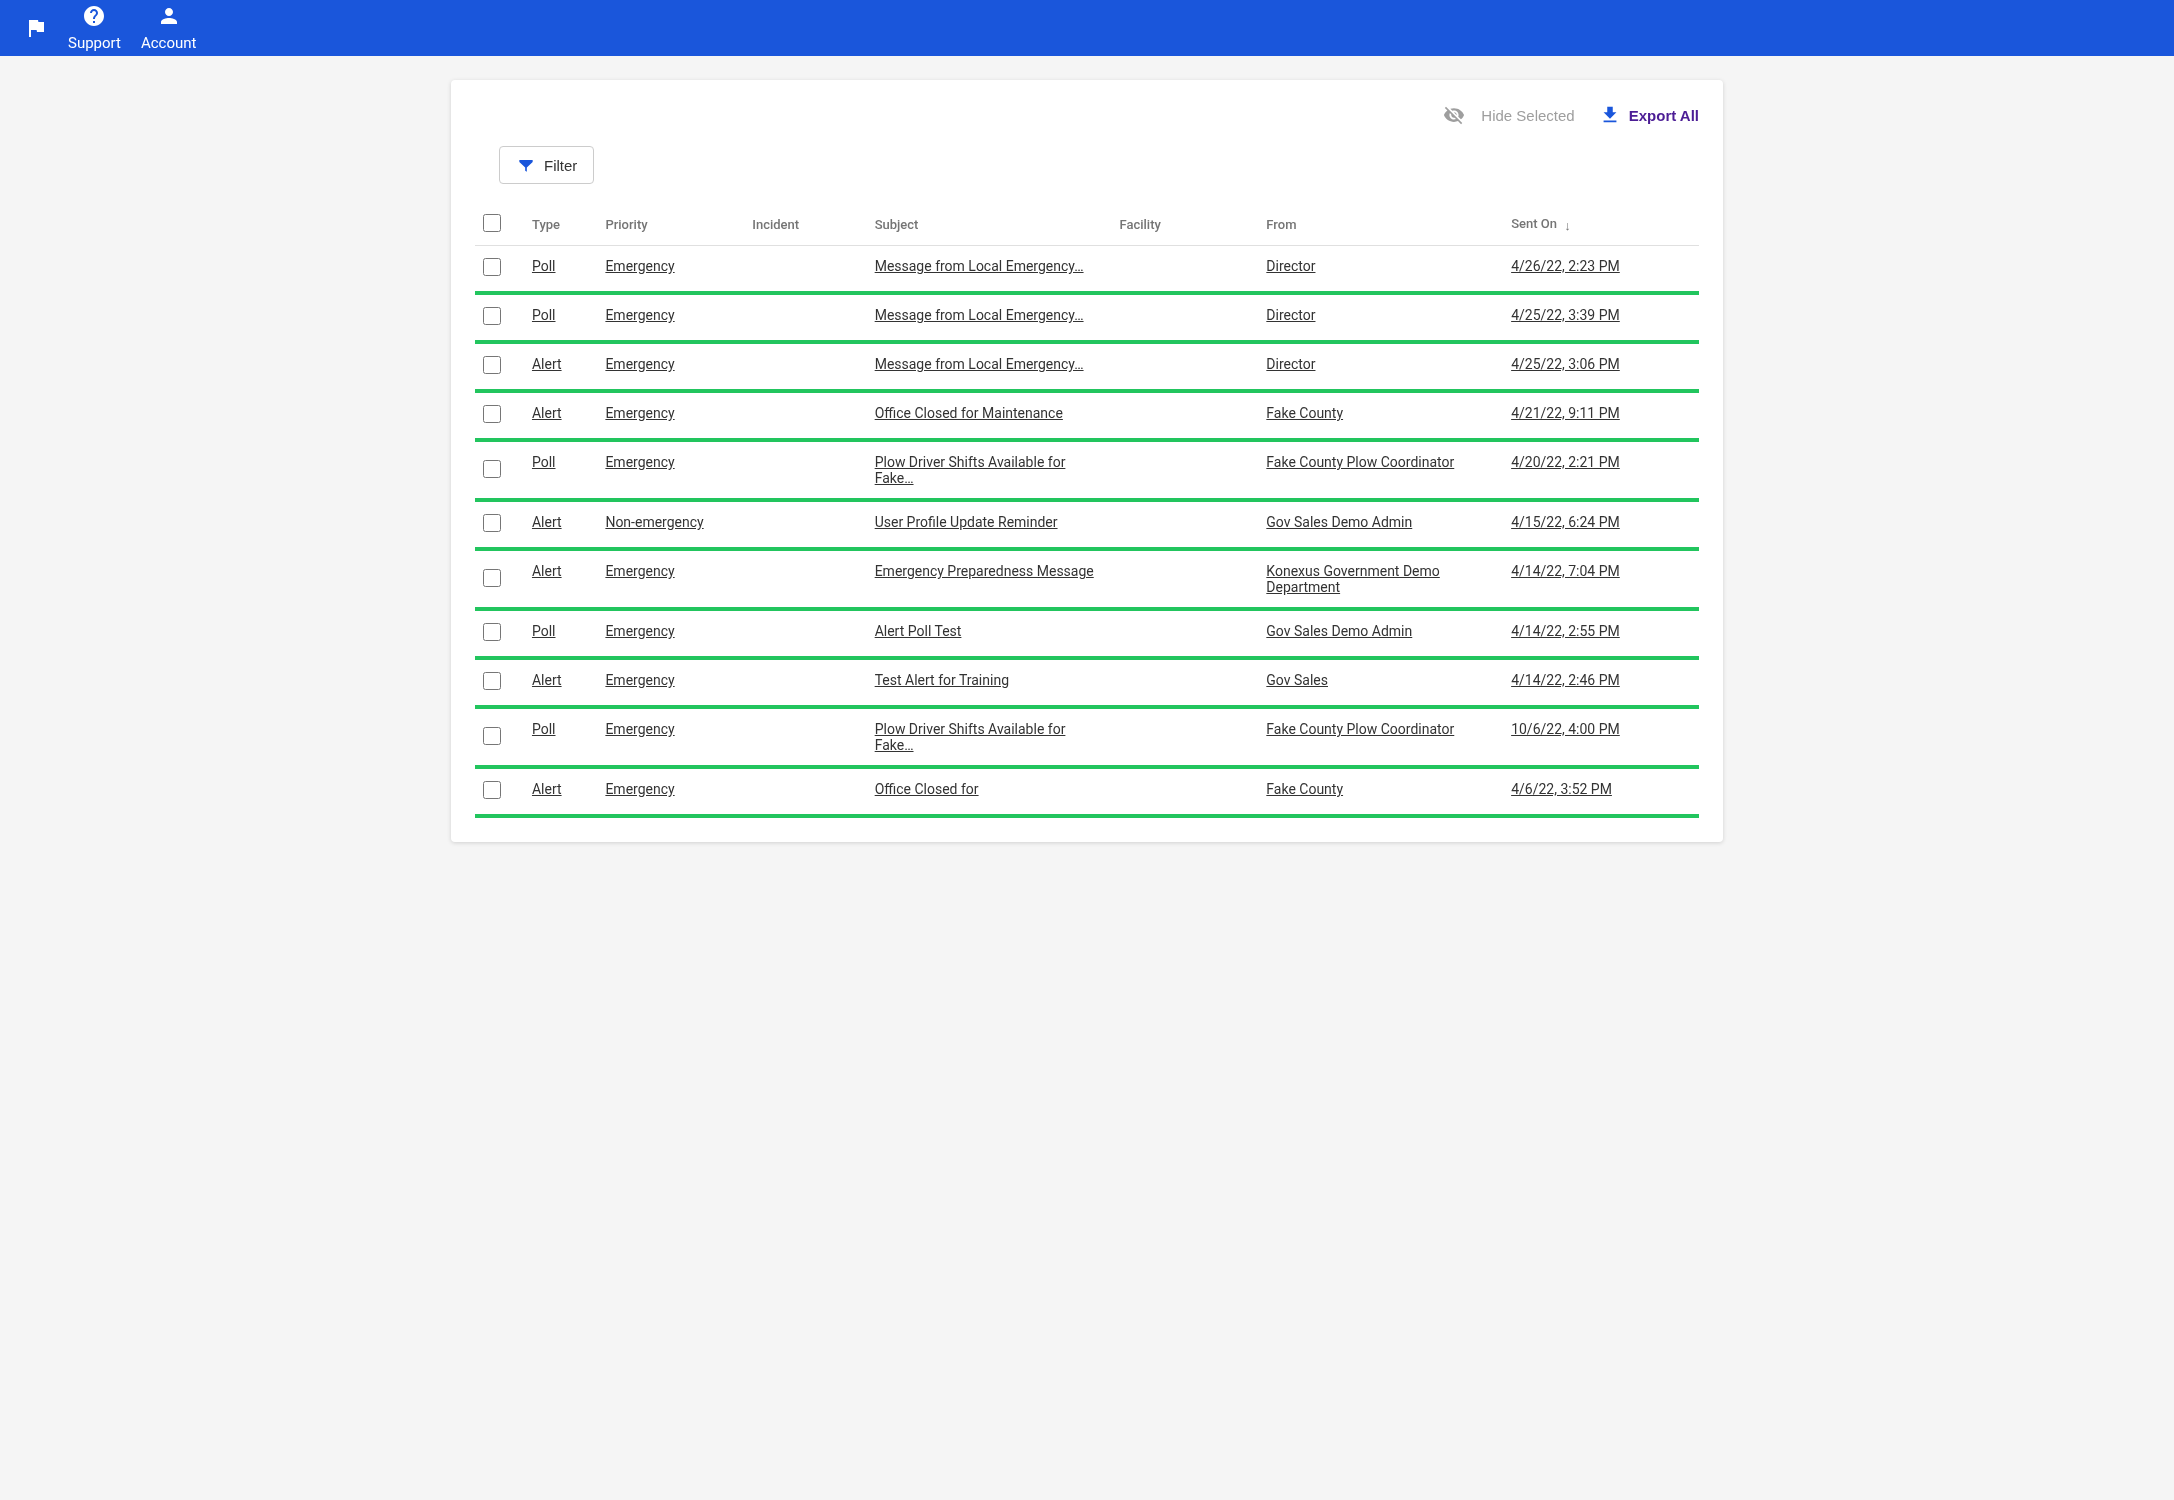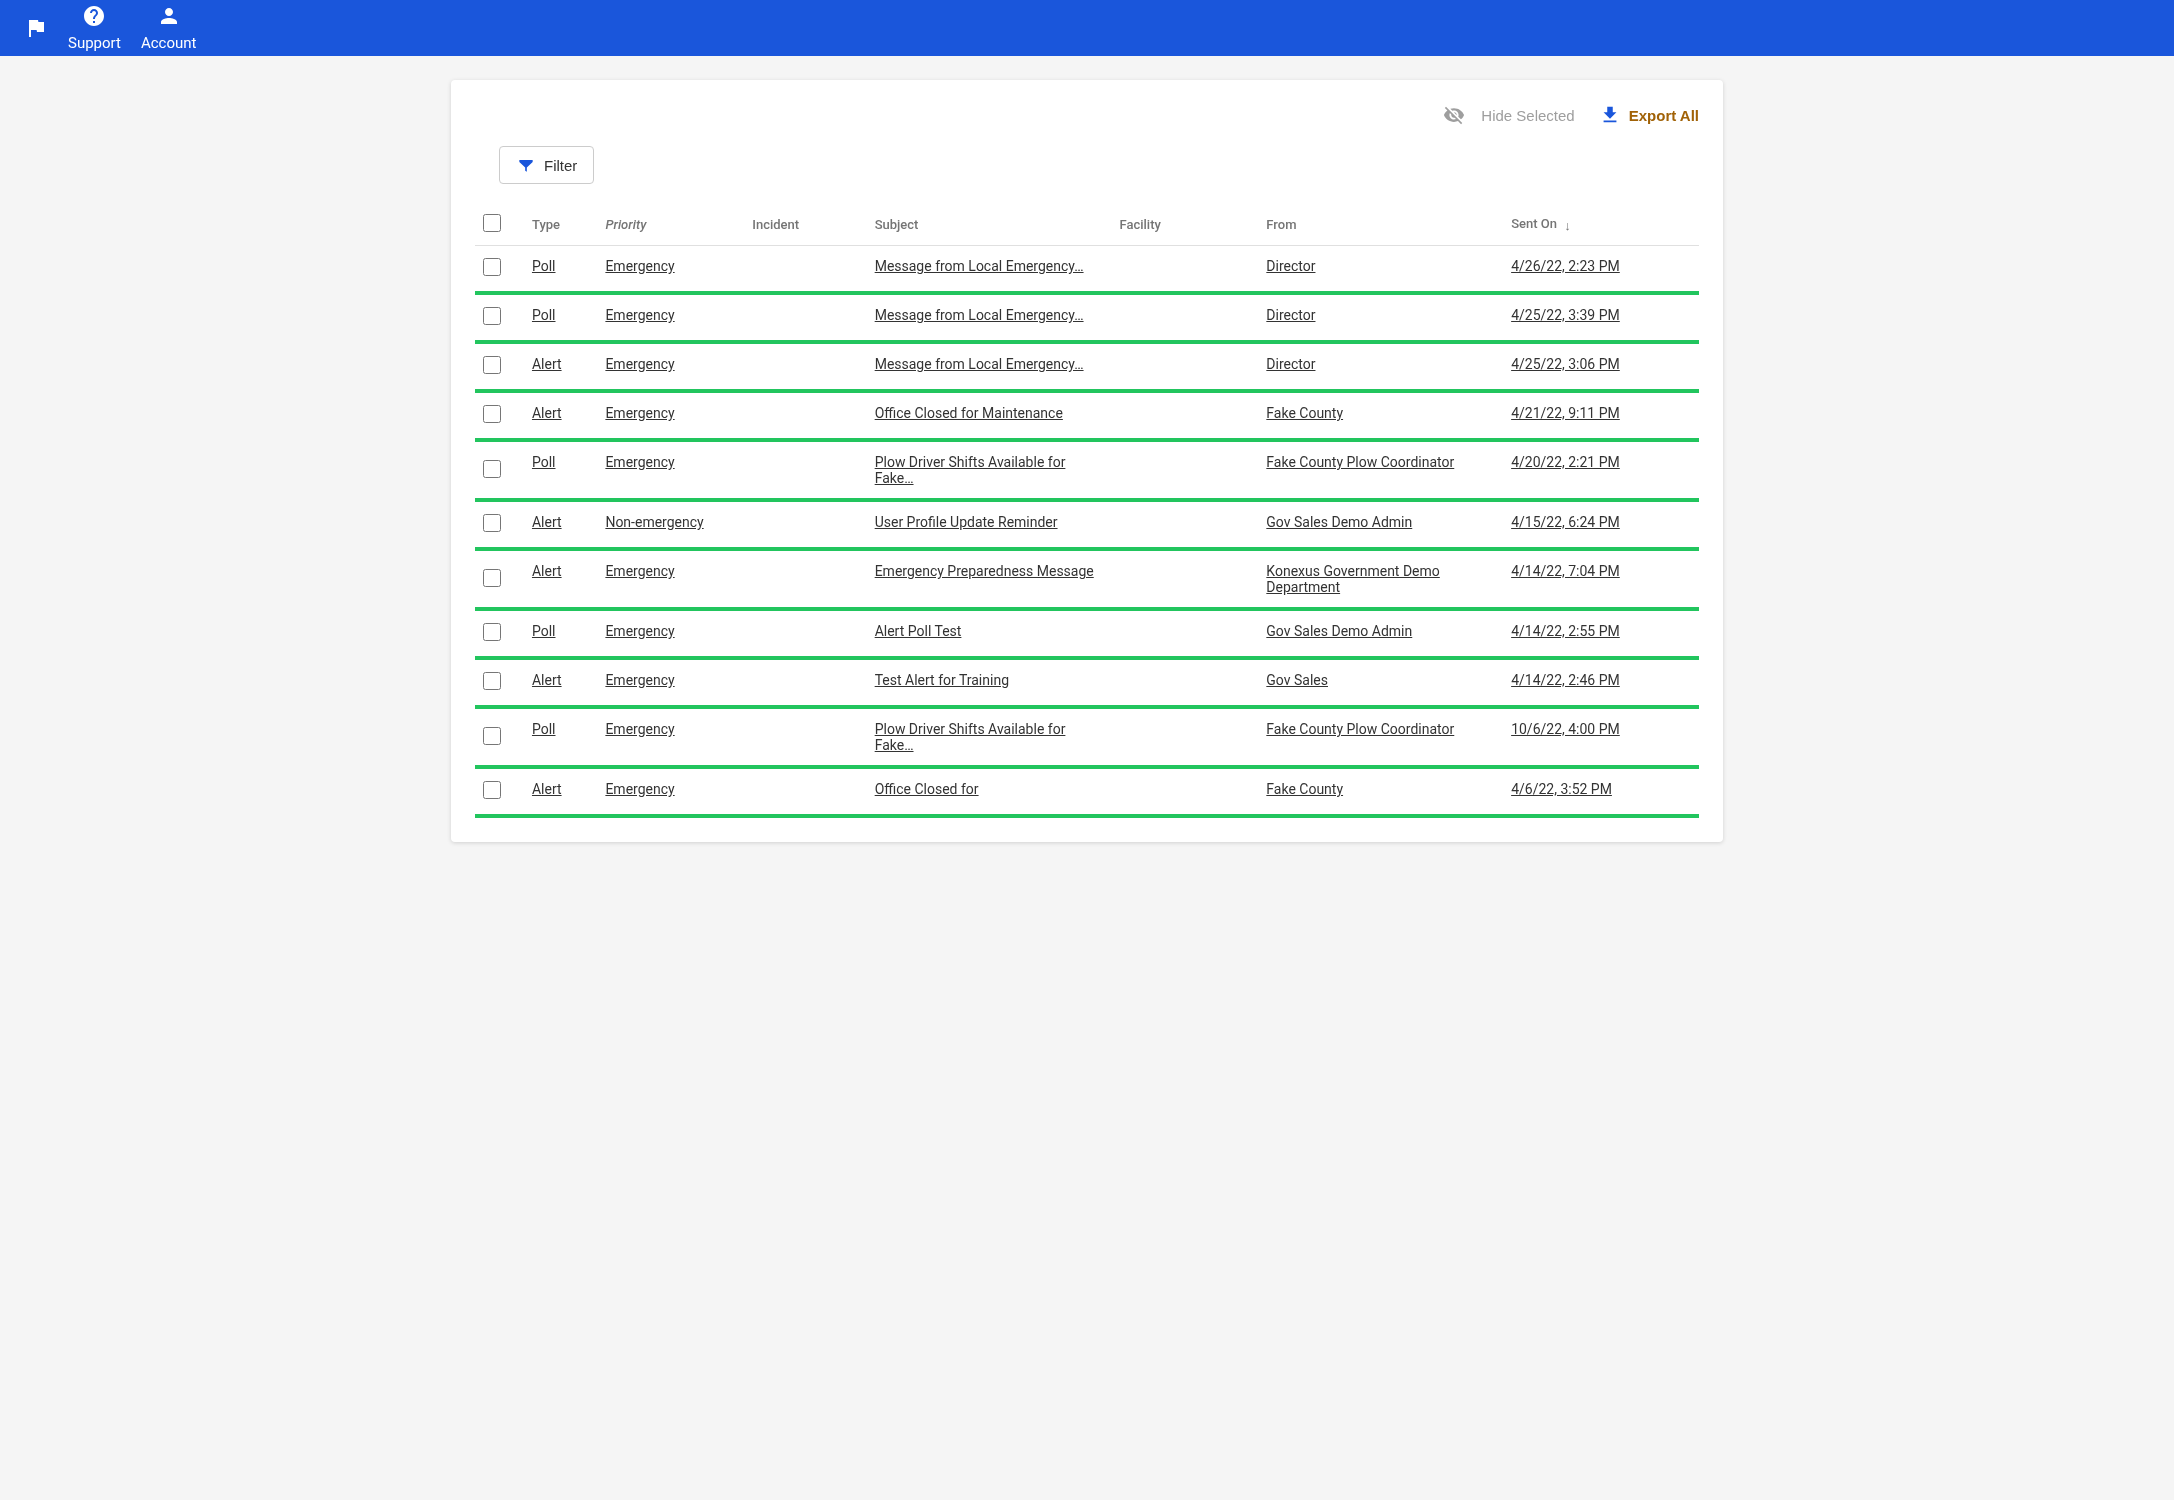--- a/index.html
+++ b/index.html
@@ -77,21 +77,21 @@
     }
     .hide-selected-btn svg {
       width: 22px;
       height: 22px;
       fill: #9e9e9e;
     }
     .export-all-btn {
       display: flex;
       align-items: center;
       gap: 8px;
-      color: #a16207;
+      color: #4c1d95;
       cursor: pointer;
       font-size: 15px;
       font-weight: 700;
       border: none;
       background: none;
     }
     .export-all-btn svg {
       width: 22px;
       height: 22px;
       fill: #1a56db;
@@ -131,21 +131,21 @@
     thead th {
       color: #757575;
       font-size: 13px;
       font-weight: 500;
       padding: 10px 8px;
       text-align: left;
       border-bottom: 1px solid #e0e0e0;
     }
     thead th.col-checkbox { width: 40px; }
     thead th.col-type { width: 60px; }
-    thead th.col-priority { width: 120px; font-style: italic; }
+    thead th.col-priority { width: 120px; }
     thead th.col-incident { width: 100px; }
     thead th.col-subject { width: 200px; }
     thead th.col-facility { width: 120px; }
     thead th.col-from { width: 200px; }
     thead th.col-senton { width: 160px; }
 
     .sort-icon {
       display: inline-block;
       margin-left: 4px;
       vertical-align: middle;

